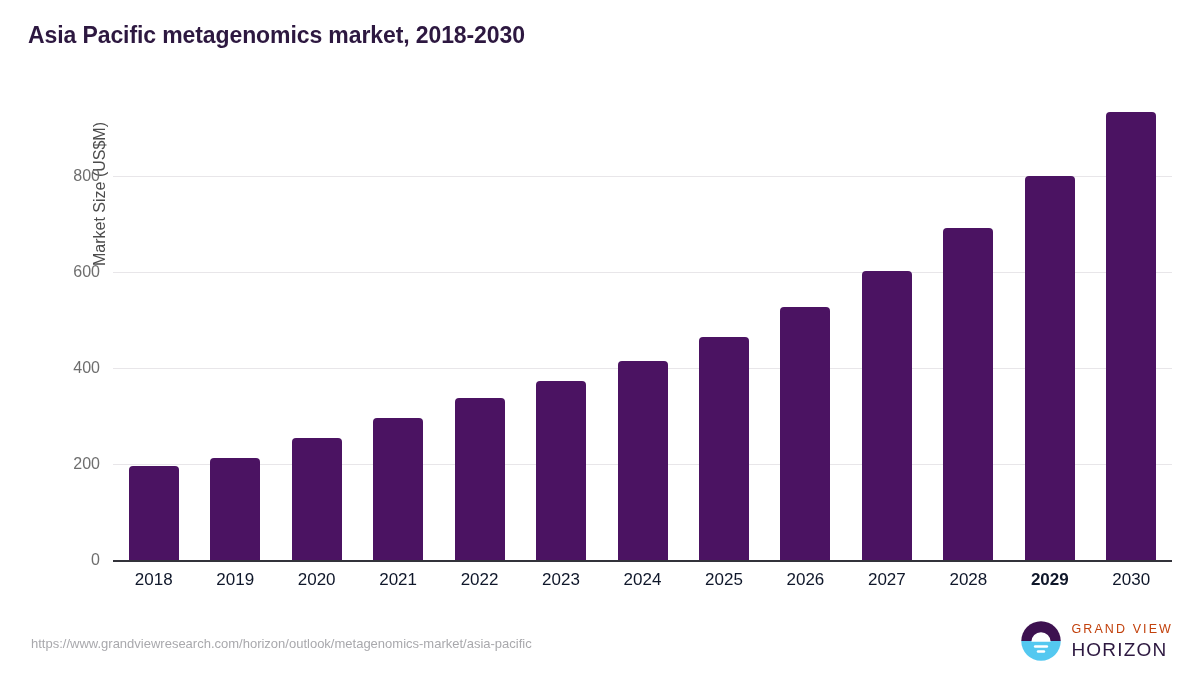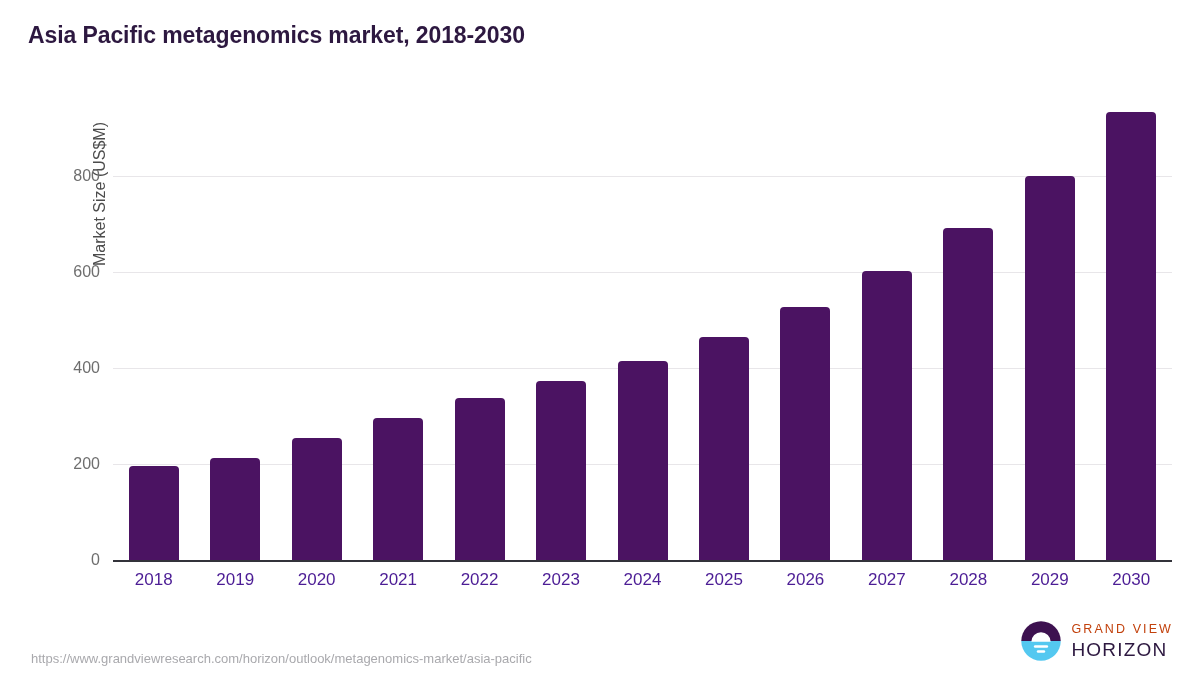--- a/index.html
+++ b/index.html
@@ -108,29 +108,29 @@
     top: 570px;
     width: 1059px;
     height: 30px;
   }
   .x-tick-label {
     position: absolute;
     top: 0;
     width: 90px;
     text-align: center;
     font-size: 17px;
-    color: #4c1d95;
+    color: #0f172a;
     white-space: nowrap;
   }
 
   
   #source-url {
     position: absolute;
     left: 31px;
-    top: 651px;
+    top: 636px;
     font-size: 13px;
     color: #a9a9ad;
     white-space: nowrap;
     text-align: right;
   }
   #logo {
     position: absolute;
     right: 27px;
     top: 620px;
     display: flex;
@@ -208,21 +208,21 @@
       <div class="x-tick-label" style="left: 77.1923px;">2019</div>
       <div class="x-tick-label" style="left: 158.654px;">2020</div>
       <div class="x-tick-label" style="left: 240.115px;">2021</div>
       <div class="x-tick-label" style="left: 321.577px;">2022</div>
       <div class="x-tick-label" style="left: 403.038px;">2023</div>
       <div class="x-tick-label" style="left: 484.5px;">2024</div>
       <div class="x-tick-label" style="left: 565.962px;">2025</div>
       <div class="x-tick-label" style="left: 647.423px;">2026</div>
       <div class="x-tick-label" style="left: 728.885px;">2027</div>
       <div class="x-tick-label" style="left: 810.346px;">2028</div>
-      <div class="x-tick-label" style="left: 891.808px;">2029</div>
+      <div class="x-tick-label" style="left: 891.808px; font-weight: bold;">2029</div>
       <div class="x-tick-label" style="left: 973.269px;">2030</div>
     </div>
 
   <div id="source-url">https://www.grandviewresearch.com/horizon/outlook/metagenomics-market/asia-pacific</div>
 
   <div id="logo">
     <svg id="logo-mark" viewBox="0 0 100 100" xmlns="http://www.w3.org/2000/svg">
       <defs>
         <clipPath id="circ">
             <circle cx="50" cy="50" r="47"></circle>

